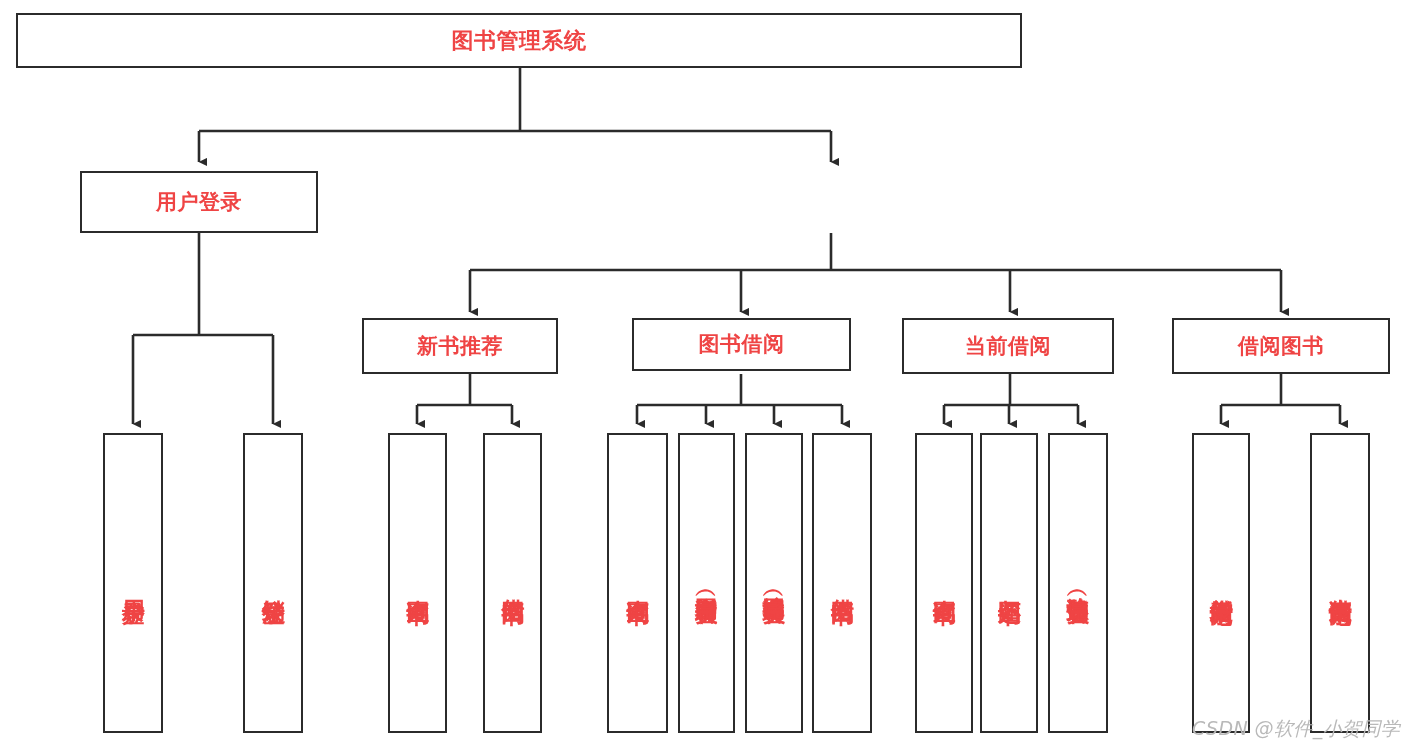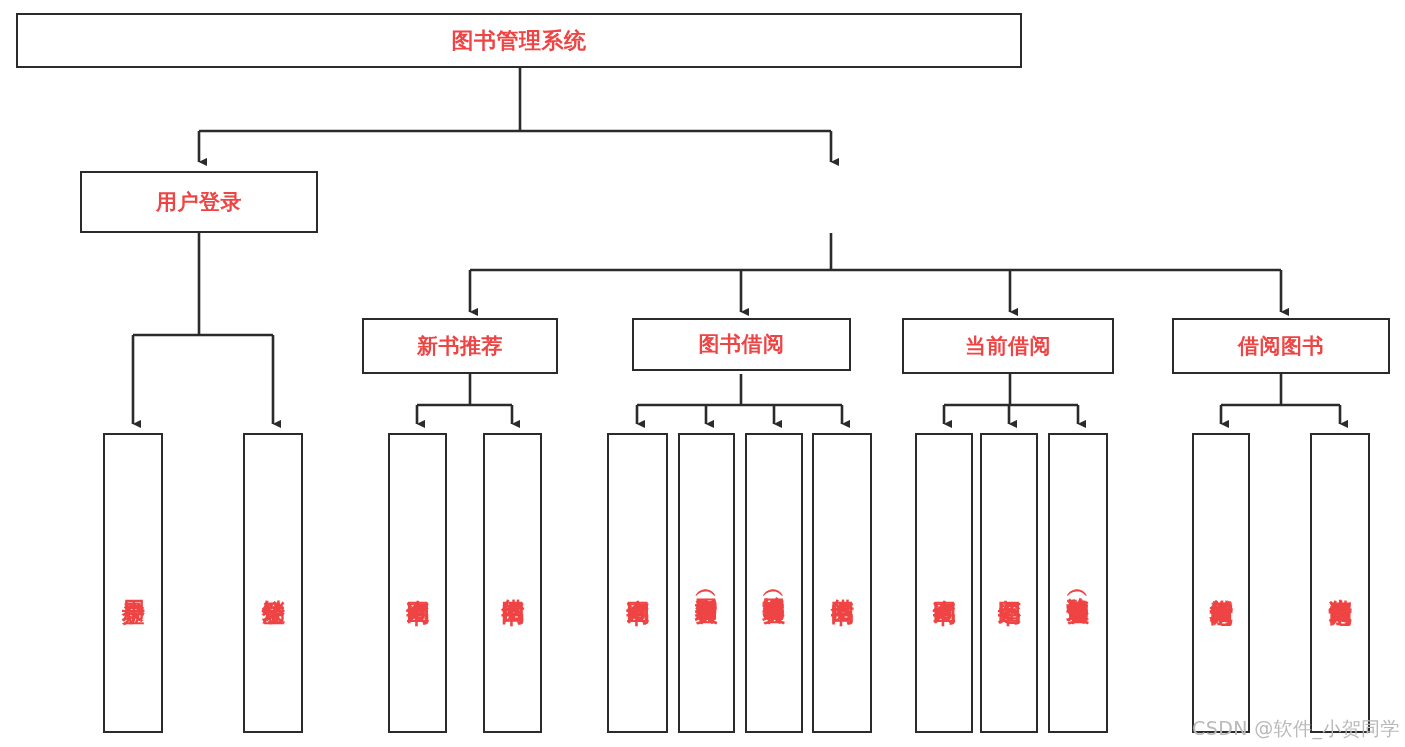--- a/index.html
+++ b/index.html
@@ -191,15 +191,15 @@
     <span class="node-label">确认归还（管理员）</span>
   </div>
 
   <div class="node vertical" style="left:1192px; top:433px; width:58px; height:300px;">
     <span class="node-label">新增借阅记录</span>
   </div>
   <div class="node vertical" style="left:1310px; top:433px; width:60px; height:300px;">
     <span class="node-label">查询借阅记录</span>
   </div>
 
-  <div class="watermark" style="left:1192px; top:716px;">CSDN @软件_小贺同学</div>
+  <div class="watermark" style="left:1192px; top:716px;font-style:italic;">CSDN @软件_小贺同学</div>
 
 </div>
 
 </body></html>

